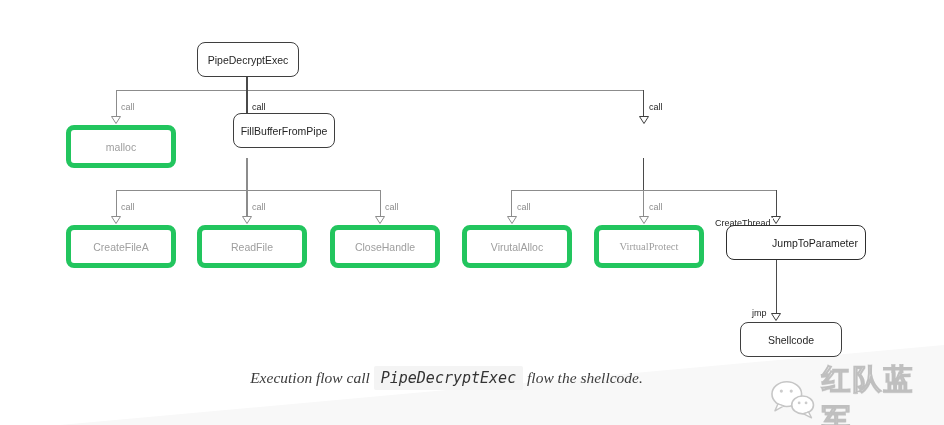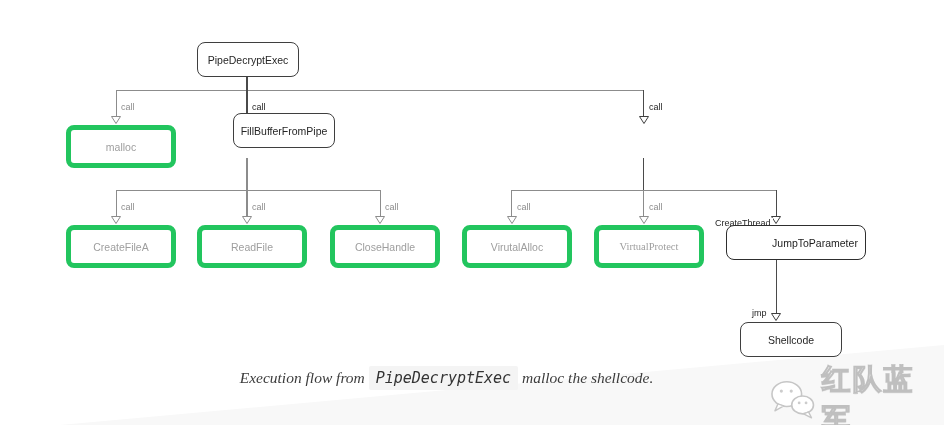--- a/index.html
+++ b/index.html
@@ -115,23 +115,23 @@
   <div class="node primary" style="left:197px;top:113px;margin-left:36px;">FillBufferFromPipe</div>
   <div class="node muted" style="left:197px;top:225px;">ReadFile</div>
   <div class="node muted" style="left:66px;top:225px;">CreateFileA</div>
   <div class="node muted" style="left:462px;top:225px;">VirutalAlloc</div>
   <div class="node muted" style="left:330px;top:225px;">CloseHandle</div>
   <div class="node muted" style="left:594px;top:225px;font-family:Liberation Serif, serif;">VirtualProtect</div>
   <div class="node bold" style="left:726px;top:225px;padding-left:38px;">JumpToParameter</div>
   <div class="node primary" style="left:726px;top:322px;margin-left:14px;">Shellcode</div>
 
   <div id="caption">
-    <span>Execution flow from</span>
+    <span>Execution flow call</span>
     <span class="code">PipeDecryptExec</span>
-    <span>malloc the shellcode.</span>
+    <span>flow the shellcode.</span>
   </div>
 
   <div id="logo">
     <svg width="50" height="44" viewBox="0 0 50 44">
       <ellipse cx="19" cy="16" rx="15" ry="12.5" fill="#ffffff" stroke="#c6c6c6" stroke-width="1.6"></ellipse>
       <path d="M10 26 L7 33 L16 28 Z" fill="#ffffff" stroke="#c6c6c6" stroke-width="1.4" stroke-linejoin="round"></path>
       <circle cx="13.5" cy="13" r="1.6" fill="#cccccc"></circle>
       <circle cx="23.5" cy="13" r="1.6" fill="#cccccc"></circle>
       <ellipse cx="35" cy="27" rx="11" ry="9" fill="#ffffff" stroke="#c6c6c6" stroke-width="1.6"></ellipse>
       <path d="M41 34 L44 40 L36 36 Z" fill="#ffffff" stroke="#c6c6c6" stroke-width="1.4" stroke-linejoin="round"></path>

